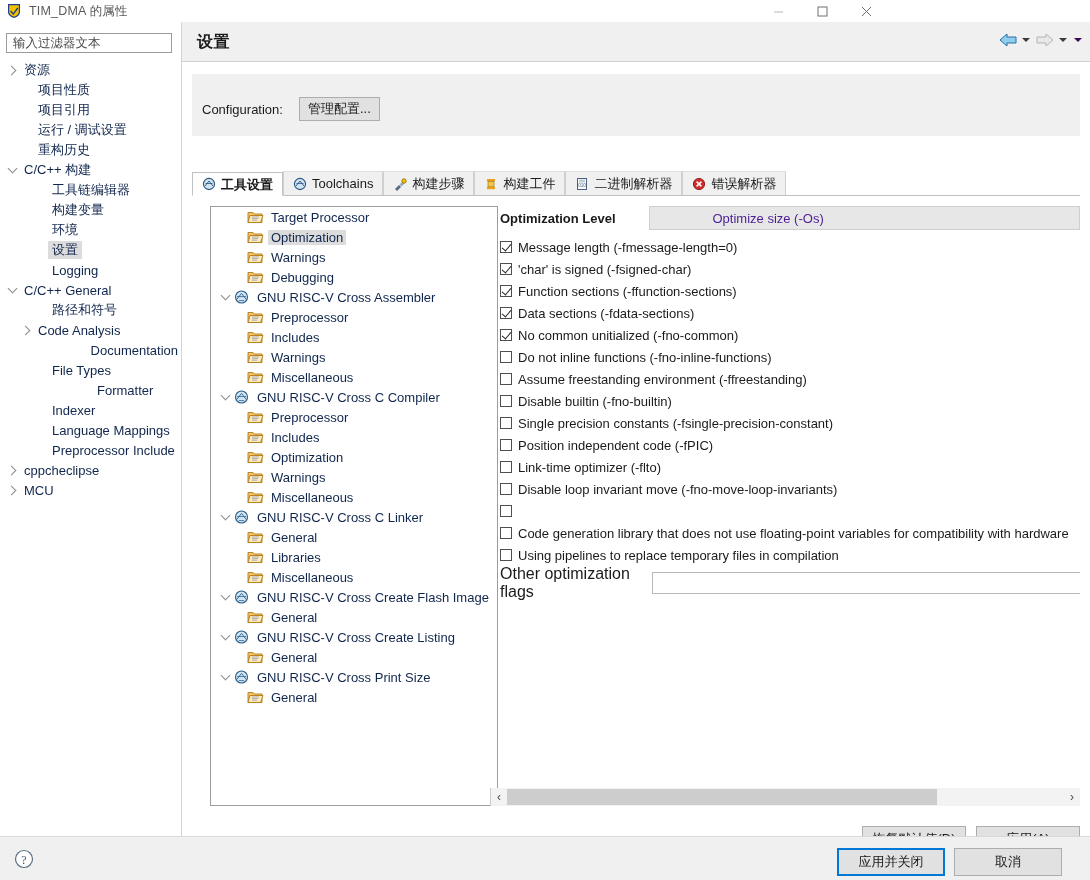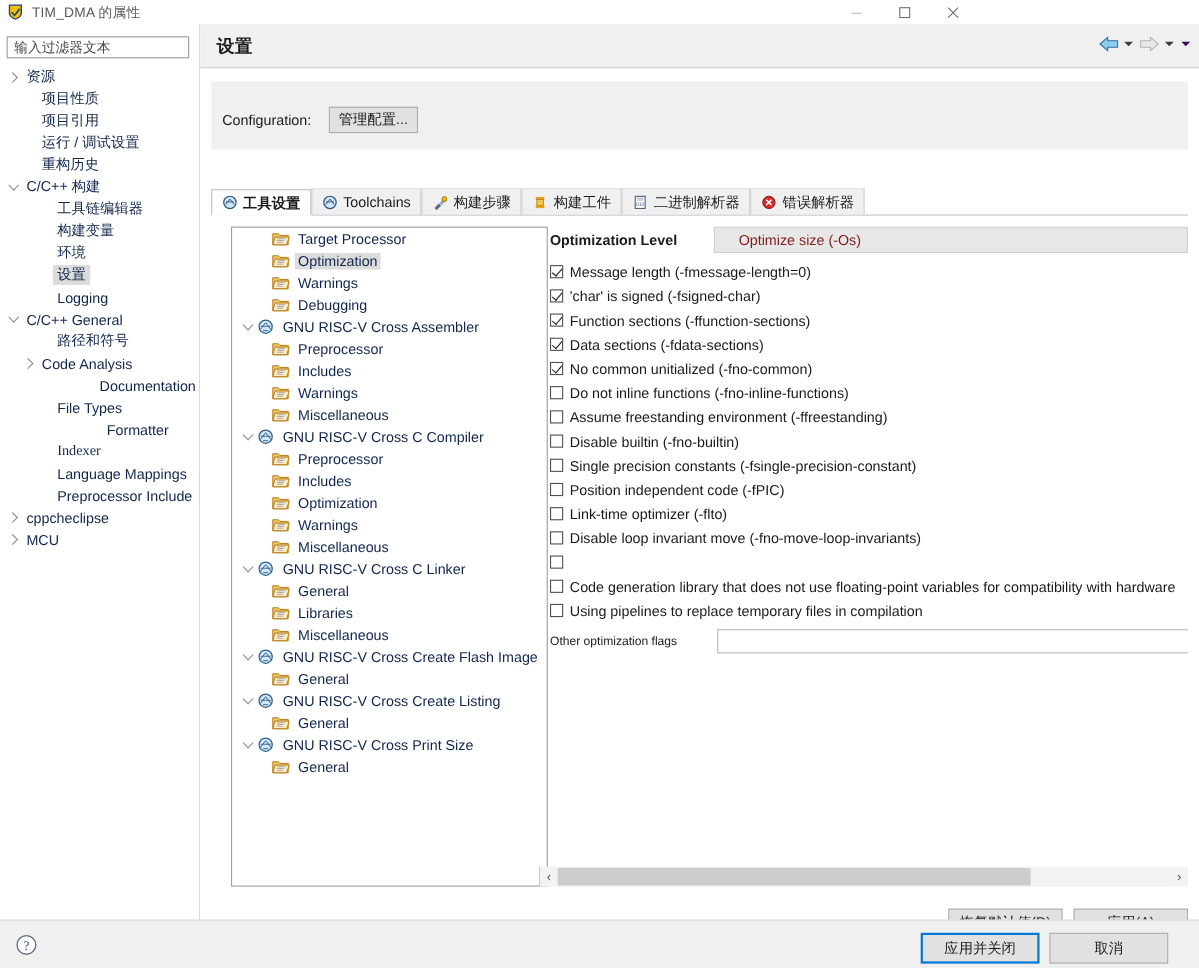--- a/index.html
+++ b/index.html
@@ -155,37 +155,37 @@
 
   
   .opt-pane { position:absolute; left:308px; top:10px; width:580px; height:600px; overflow:hidden; }
 
   .opt-level-row { position:absolute; left:0; top:0; width:580px; height:24px; display:flex; align-items:center; }
   .opt-level-label { width:150px; font-size:13px; color:#1a1a1a;font-weight:bold; }
   .opt-level-combo {
     position:relative; width:432px; height:24px; background:#e7e7e7;
     border:1px solid #cfcfcf; display:flex; align-items:center;
   }
-  .opt-level-combo .v { font-size:13px; color:#7f1d1d; padding-left:21px; }
+  .opt-level-combo .v { font-size:13px; color:#4c1d95; padding-left:21px;margin-left:41px; }
 
   .cb-list { position:absolute; left:0; top:30px; width:600px; }
   .cb-row { height:22px; display:flex; align-items:center; white-space:nowrap; }
   .cbox {
     width:12px; height:12px; border:1px solid #4f4f4f; background:#fff;
     margin-right:6px; flex:0 0 12px; position:relative;
   }
   .cbox.checked::after {
     content:""; position:absolute; left:3px; top:0px;
     width:4px; height:8px; border-right:1.7px solid #222; border-bottom:1.7px solid #222;
     transform: rotate(40deg);
   }
   .cb-label { font-size:13px; color:#1a1a1a; }
 
   .other-row { position:absolute; left:0; top:365px; width:600px; height:24px; display:flex; align-items:center; }
-  .other-label { width:152px; font-size:11px; color:#1a1a1a; }
+  .other-label { width:152px; font-size:16px; color:#1a1a1a; }
   .other-input {
     width:446px; height:22px; background:#fff; border:1px solid #b9b9b9;
   }
 
   .hscroll-bottom {
     position:absolute; left:298px; top:592px; width:590px; height:18px;
     background:#f3f3f3; display:flex; align-items:center;
     border-left:1px solid #cbcbcb;
   }
   .hscroll-bottom .arr { width:16px; text-align:center; color:#4d4d4d; font-size:12px; line-height:18px; }
@@ -327,21 +327,21 @@
           <span class="tlabel">Documentation</span>
         </div>
         <div class="tnode" style="padding-left: 32px;">
           <span class="twist"></span>
           <span class="tlabel">File Types</span>
         </div>
         <div class="tnode" style="padding-left: 32px; margin-left: 45px;">
           <span class="twist"></span>
           <span class="tlabel">Formatter</span>
         </div>
-        <div class="tnode" style="padding-left: 32px; font-family: Liberation Serif, serif;">
+        <div class="tnode" style="padding-left: 32px;">
           <span class="twist"></span>
           <span class="tlabel">Indexer</span>
         </div>
         <div class="tnode" style="padding-left: 32px;">
           <span class="twist"></span>
           <span class="tlabel">Language Mappings</span>
         </div>
         <div class="tnode" style="padding-left: 32px;">
           <span class="twist"></span>
           <span class="tlabel">Preprocessor Include</span>

